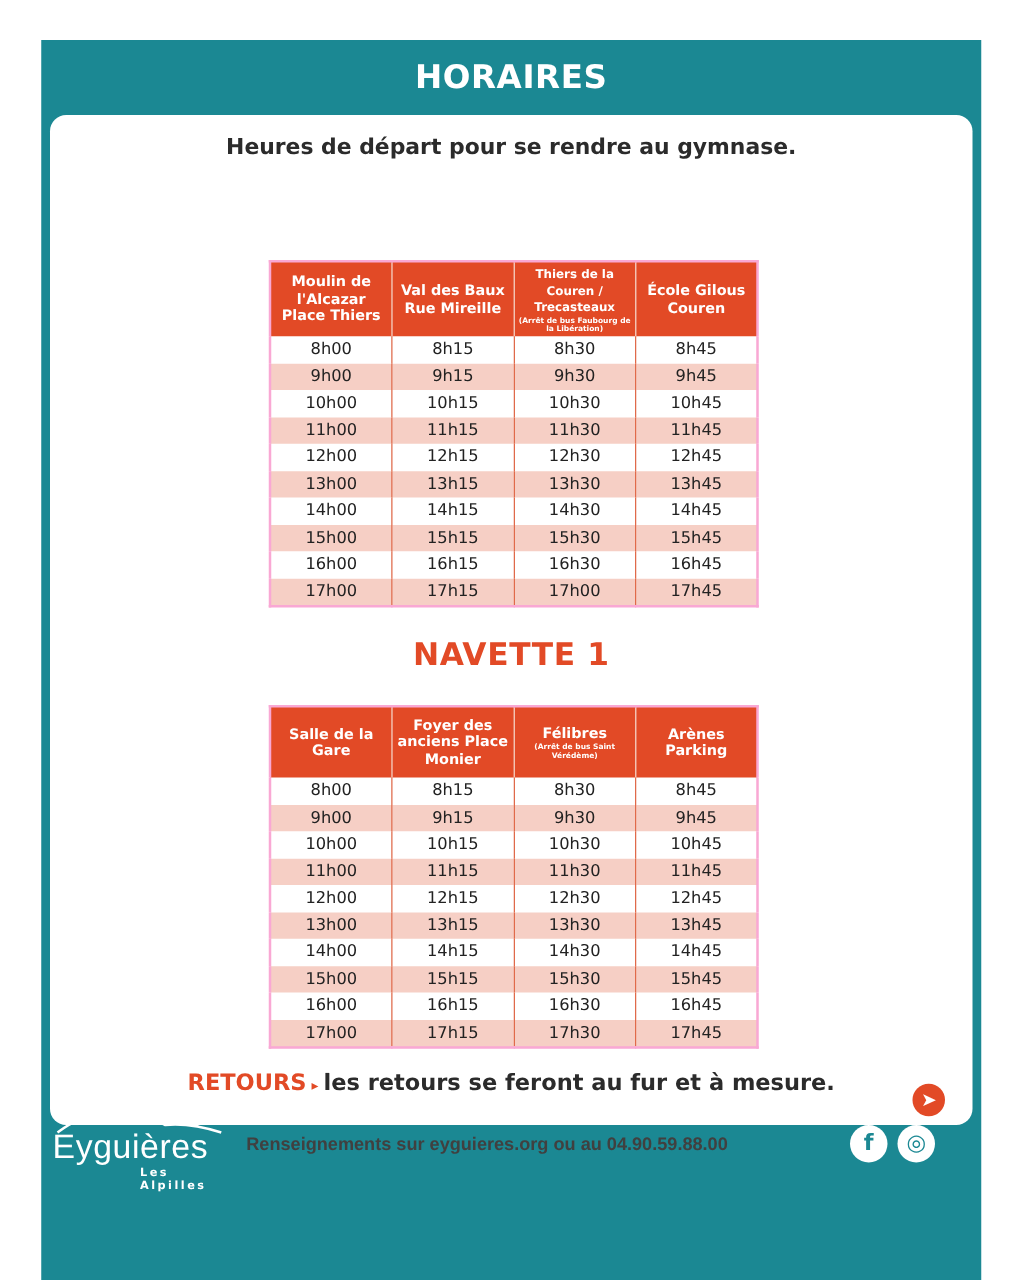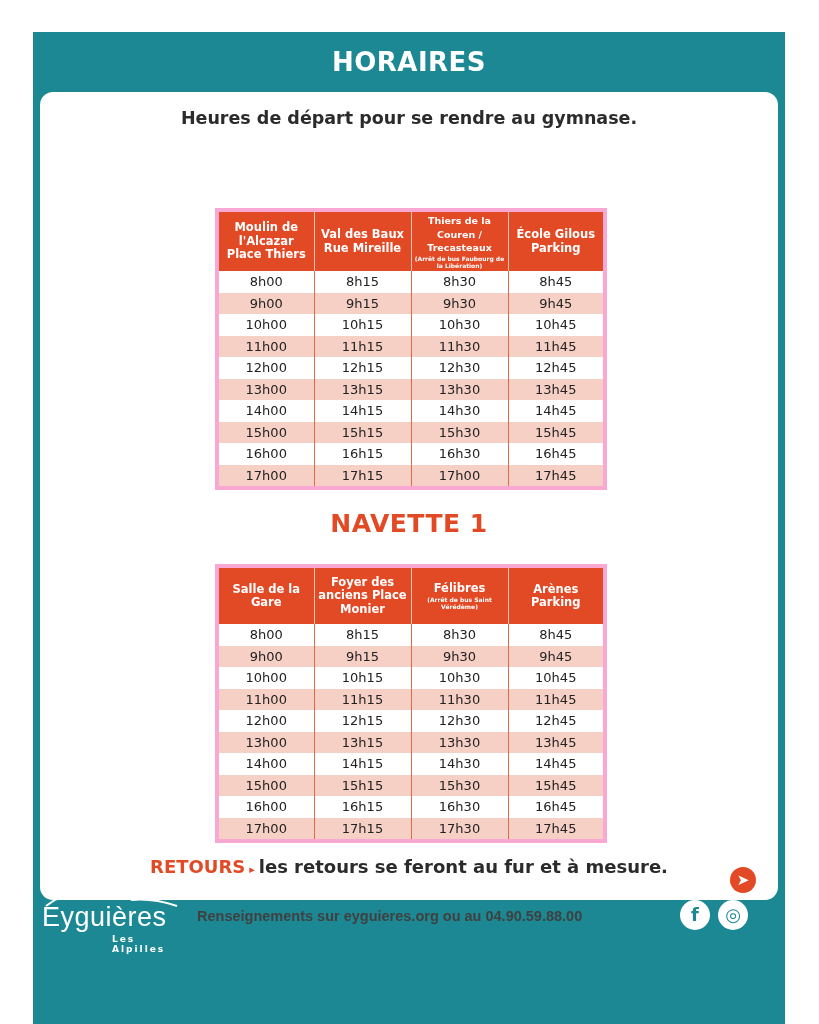--- a/index.html
+++ b/index.html
@@ -7,21 +7,21 @@
          font-family:"DejaVu Sans", sans-serif; }
   .frame { position:absolute; left:33px; top:32px; width:752px; height:996px; background:#1b8893; }
   .title { position:absolute; left:0; top:0; width:752px; height:60px; line-height:60px; text-align:center;
            color:#fff; font-weight:bold; font-size:26px; letter-spacing:0.5px; }
   .inner { position:absolute; left:7px; top:60px; width:738px; height:808px; background:#fff;border-radius:13px; }
   .subtitle { position:absolute; left:0; top:16px; width:100%; text-align:center; font-weight:bold;
               font-size:17.5px; color:#2b2b2b; }
   .nav-title { position:absolute; left:0; width:100%; text-align:center; font-weight:bold; font-size:25px;
                color:#e24a26; letter-spacing:0.5px; }
   table.sched { position:absolute; left:175px; width:392px; border-collapse:collapse;
-                border:4px solid #f9a8d4; table-layout:fixed; }
+                border:2px solid #f9a8d4; table-layout:fixed; }
   table.sched th { background:#e24a26; color:#fff; font-size:11.5px; font-weight:bold; line-height:13.5px;
                    border-right:1.5px solid #f3c3b3; padding:2px 2px; text-align:center; vertical-align:middle; }
   table.sched th:last-child { border-right:none; }
   table.sched th .small { display:block; font-size:6px; line-height:7px; font-weight:bold; }
   table.sched th .mid { font-size:9.5px; line-height:11px; }
   table.sched td { font-size:13px; color:#222; text-align:center; height:21.5px; padding:0;
                    border-right:1.5px solid #e06a4a; }
   table.sched td:last-child { border-right:none; }
   table.sched tr.alt td { background:#f6cfc5; }
   .retours { position:absolute; left:0; top:764px; width:100%; text-align:center; font-weight:bold;
@@ -45,21 +45,21 @@
   <div class="title">HORAIRES</div>
   <div class="inner">
     <div class="subtitle">Heures de départ pour se rendre au gymnase.</div>
 
     <table class="sched" id="t1" style="top:116px;">
       <thead>
           <tr>
         <th style="height:55px;"><span>Moulin de l'Alcazar Place Thiers</span></th>
         <th><span>Val des Baux Rue Mireille</span></th>
         <th><span class="mid">Thiers de la Couren / Trecasteaux</span><span class="small">(Arrêt de bus Faubourg de la Libération)</span></th>
-        <th><span>École Gilous Parking</span></th>
+        <th><span>École Gilous Couren</span></th>
       </tr>
         </thead>
       <tbody>
           <tr>
             <td>8h00</td>
             <td>8h15</td>
             <td>8h30</td>
             <td>8h45</td>
           </tr>
           <tr class="alt">

